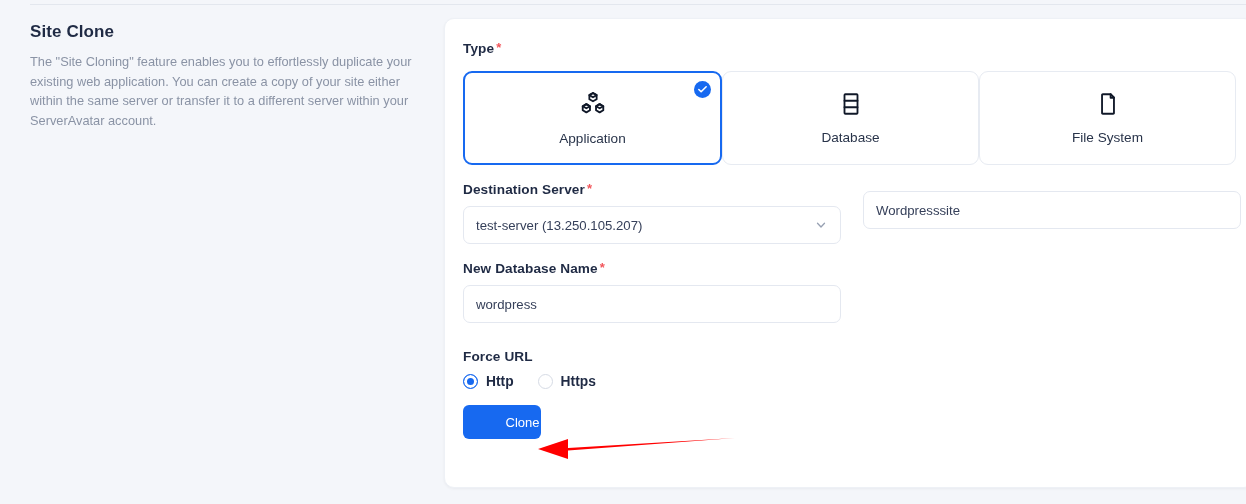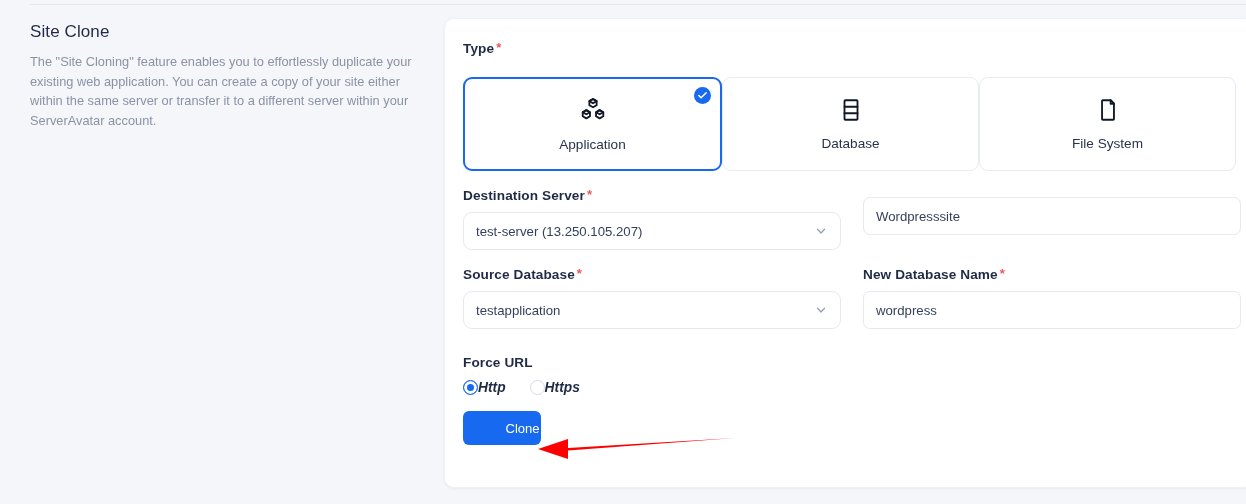--- a/index.html
+++ b/index.html
@@ -24,21 +24,21 @@
     left: 0; top: 0; width: 1246px; height: 504px;
   }
 
   
   .left-col {
     position: absolute;
     left: 30px; top: 22px; width: 390px;
   }
   .left-title {
     font-size: 17px;
-    font-weight: 400;
+    font-weight: 700;
     color: #1f2a44;
     letter-spacing: .1px;
     margin: 0 0 10px 0;
   }
   .left-desc {
     font-size: 12.8px;
     line-height: 19.5px;
     color: #8a93a5;
     margin: 0;
     max-width: 385px;
@@ -71,21 +71,21 @@
     color: #f2555a;
     font-size: 13px;
     margin-left: 2px;
     vertical-align: text-top;
     line-height: 1;
   }
 
   
   .type-row {
     display: flex;
-    margin-top: 21px;
+    margin-top: 15px;
   }
   .type-card {
     position: relative;
     flex: 1 1 0;
     height: 94px;
     border-radius: 9px;
     border: 1px solid #e7ebf2;
     background: #fff;
     display: flex;
     flex-direction: column;
@@ -125,42 +125,42 @@
     border-radius: 7px;
     background: #fff;
     display: flex;
     align-items: center;
     padding: 0 12px;
     font-size: 13.2px;
     color: #36405a;
     position: relative;
     cursor: text;
   }
-  .ctrl.select { cursor: pointer; padding-right: 36px; border-radius: 9px; }
+  .ctrl.select { cursor: pointer; padding-right: 36px; }
   .ctrl .chev {
     position: absolute;
     right: 12px; top: 50%;
     transform: translateY(-50%);
     display: flex;
   }
   .ctrl .val { white-space: nowrap; overflow: hidden; text-overflow: ellipsis; }
 
   
   .force-block { margin-top: 26px; }
   .radio-row {
     display: flex;
     align-items: center;
     gap: 10px;
     margin-top: 10px;
   }
   .radio-opt {
     display: flex;
+    gap: 8px;
     cursor: pointer;
     margin-right: 14px;
-    font-style: italic;
   }
   .radio {
     width: 15px; height: 15px;
     border-radius: 50%;
     border: 1.6px solid #d6dbe5;
     background: #fff;
     display: flex; align-items: center; justify-content: center;
     flex: none;
   }
   .radio.on {
@@ -276,31 +276,20 @@
         <div class="form-cell">
           <div class="ctrl">
             <span class="val">Wordpresssite</span>
           </div>
         </div>
 
       </div>
 
       <div class="grid2">
 
-        <div class="form-cell">
-          <span class="field-label"><span>Source Database</span><span class="req">*</span></span>
-          <div class="ctrl select">
-            <span class="val">testapplication</span>
-            <span class="chev">
-              <svg width="14" height="14" viewBox="0 0 24 24" fill="none" stroke="#97a0b2" stroke-width="2.2" stroke-linecap="round" stroke-linejoin="round">
-                  <polyline points="6 9 12 15.5 18 9"></polyline>
-                </svg>
-            </span>
-          </div>
-        </div>
 
         <div class="form-cell">
           <span class="field-label"><span>New Database Name</span><span class="req">*</span></span>
           <div class="ctrl">
             <span class="val">wordpress</span>
           </div>
         </div>
 
       </div>
 

